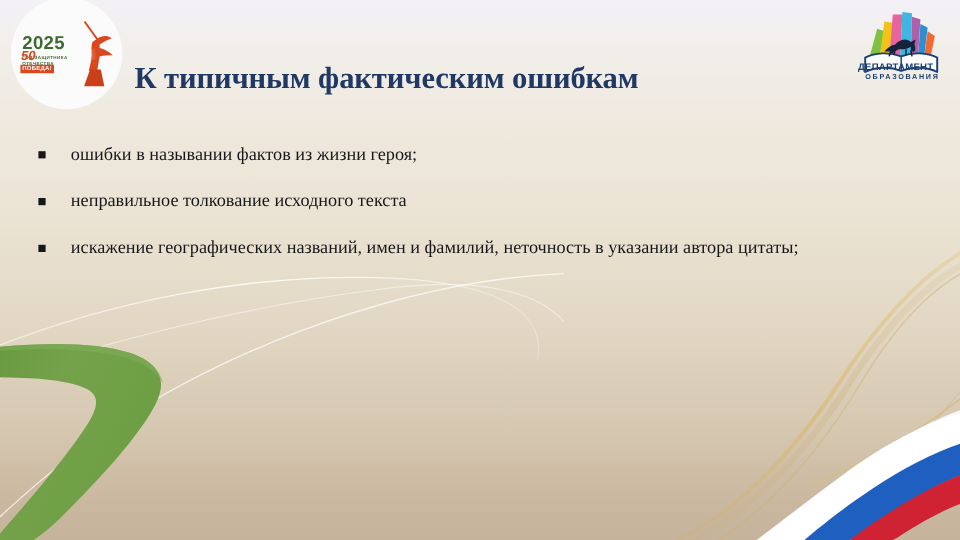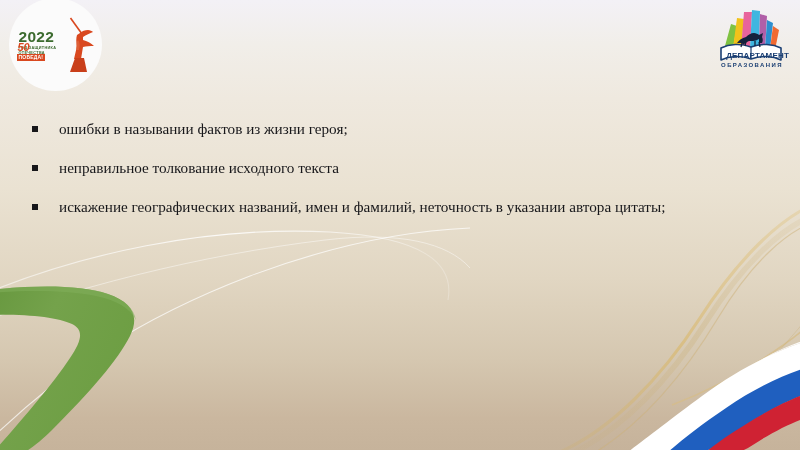--- a/index.html
+++ b/index.html
@@ -118,21 +118,21 @@
     left: 715px;
     top: 2px;
     width: 74px;
     height: 76px;
   }
   .dep-text1 {
     position: absolute;
     left: 0;
     top: 50px;
     width: 74px;
-    text-align: right;
+    text-align: left;
     font-family: "Liberation Sans", sans-serif;
     font-weight: bold;
     font-size: 8px;
     letter-spacing: 0.2px;
     color: #1b3f73;
     line-height: 1;
   }
   .dep-text2 {
     position: absolute;
     left: 0;
@@ -250,21 +250,21 @@
                L 668,452 C 682,440 702,424 726,408 C 758,386 790,372 812,366 Z" fill="#1f5fbf"></path>
       <path d="M 812,416 C 796,420 772,432 748,448 C 744,450 740,452 738,452
                L 706,452 C 718,442 736,430 756,418 C 780,404 798,396 812,392 Z" fill="#cf2233"></path>
       <path d="M 812,338 C 790,344 760,358 732,378 C 720,386 712,392 708,396
                C 740,368 784,346 812,340 Z" fill="#ffffff" opacity="0.9"></path>
     </g>
   </svg>
 
   <div id="logo-left">
     <div class="inner">
-      <div class="lg-2025">2022</div>
+      <div class="lg-2025">2025</div>
       <div class="lg-sub1">ГОД ЗАЩИТНИКА</div>
       <div class="lg-sub2">ОТЕЧЕСТВА</div>
 
       <div class="lg-pobeda-wrap">
         <svg width="40" height="56" viewBox="0 0 40 56" xmlns="http://www.w3.org/2000/svg">
 
           <path d="M14.5,2 L26,18" stroke="#d9481f" stroke-width="1.6" fill="none"></path>
 
           <path d="M24,17 C26,15 29,14 32,14 C34,14 36,15 37,16
                    C34,17 30,19 27,21 L27,24 C31,25 35,27 38,30
@@ -301,20 +301,21 @@
                C41,31 43,32 44,33 L48,31 L47,35 C48,37 48,39 47,41
                L44,41 L44,37 C42,38 40,39 38,39 L34,39
                C32,40 30,41 28,43 L27,41 Z" fill="#15223c"></path>
       <path d="M27,41 L26,45 M31,39 L30,44 M40,39 L40,44 M44,40 L45,45" stroke="#15223c" stroke-width="1.3" fill="none"></path>
     </svg>
     <div class="dep-text1">ДЕПАРТАМЕНТ</div>
     <div class="dep-text2">ОБРАЗОВАНИЯ</div>
   </div>
 
   <h1 id="title">
+    <span class="tl">К типичным фактическим ошибкам</span>
   </h1>
 
   <div id="bullets">
     <div class="bullet-row">
       <span class="bullet-mark"></span>
       <span class="bullet-text">ошибки в назывании фактов из жизни героя;</span>
     </div>
     <div class="bullet-row">
       <span class="bullet-mark"></span>
       <span class="bullet-text">неправильное толкование исходного текста</span>

